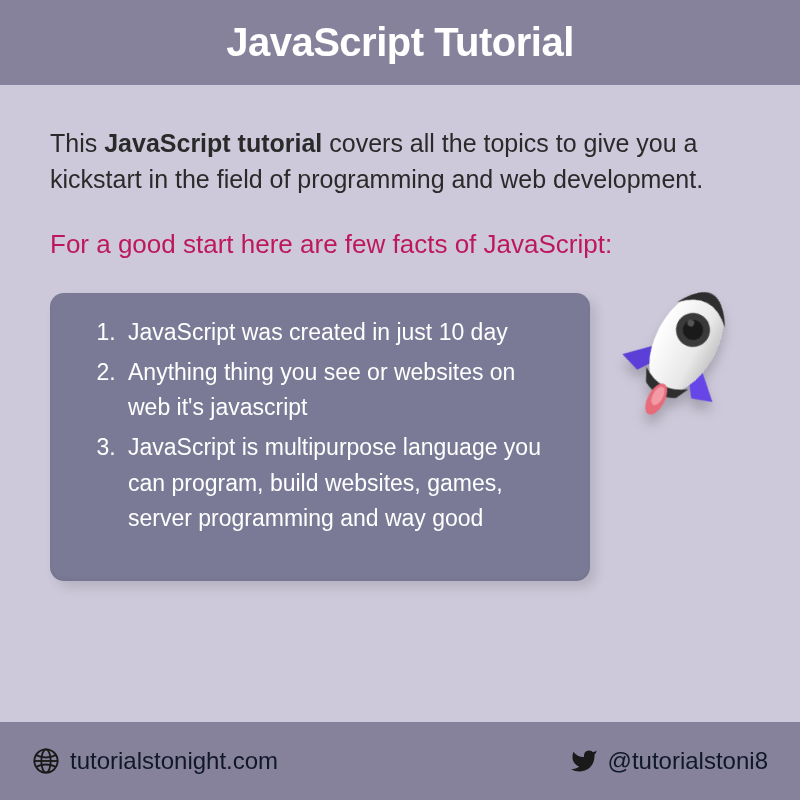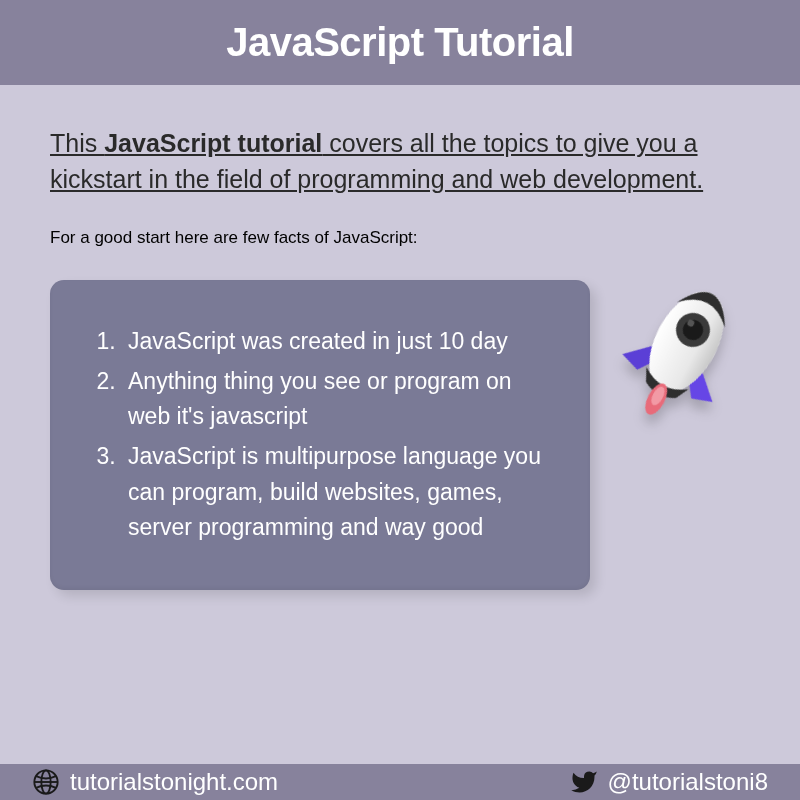--- a/index.html
+++ b/index.html
@@ -28,35 +28,34 @@
     .content {
       flex: 1;
       padding: 40px 50px 20px 50px;
       position: relative;
     }
     .intro {
       font-size: 25px;
       color: #2a2a2a;
       line-height: 1.45;
       margin-bottom: 28px;
-      text-decoration: underline;
     }
     .intro .bold {
       font-weight: 700;
     }
     .subintro {
-      font-size: 17px;
-      color: #000000;
+      font-size: 26px;
+      color: #be185d;
       line-height: 1.45;
       margin-bottom: 30px;
     }
     .facts-box {
       background: #7a7a96;
       border-radius: 14px;
-      padding: 44px 40px 40px 40px;
+      padding: 22px 40px 40px 40px;
       width: 540px;
       box-shadow: 6px 6px 12px rgba(0,0,0,0.12), inset 0 -2px 4px rgba(0,0,0,0.05);
     }
     .facts-box ol {
       color: #ffffff;
       font-size: 23px;
       line-height: 1.55;
       padding-left: 32px;
     }
     .facts-box li {
@@ -67,25 +66,25 @@
       position: absolute;
       top: 175px;
       right: 30px;
       width: 170px;
       height: 170px;
       transform: rotate(28deg);
       filter: drop-shadow(4px 8px 6px rgba(0,0,0,0.2));
     }
     .footer {
       background: #87829c;
-      padding: 4px 32px;
+      padding: 25px 32px;
       display: flex;
       justify-content: space-between;
       align-items: center;
-      color: #ffffff;
+      color: #0f172a;
       font-size: 24px;
     }
     .footer-left, .footer-right {
       display: flex;
       align-items: center;
       gap: 10px;
     }
     .footer-right .handle {
       font-weight: 400;
       text-align: right;
@@ -105,21 +104,21 @@
 
 <div class="content">
   <p class="intro">
     <span>This </span><span class="bold">JavaScript tutorial</span><span> covers all the topics to give you a kickstart in the field of programming and web development.</span>
   </p>
   <p class="subintro">For a good start here are few facts of JavaScript:</p>
 
   <div class="facts-box">
     <ol>
       <li>JavaScript was created in just 10 day</li>
-      <li>Anything thing you see or program on web it's javascript</li>
+      <li>Anything thing you see or websites on web it's javascript</li>
       <li>JavaScript is multipurpose language you can program, build websites, games, server programming and way good</li>
     </ol>
   </div>
 
   <svg class="rocket" viewBox="0 0 100 100">
 
     <path d="M 38 55 L 20 72 L 32 76 L 42 62 Z" fill="#5b3fd6"></path>
     <path d="M 62 55 L 80 72 L 68 76 L 58 62 Z" fill="#6646e6"></path>
 
     <ellipse cx="50" cy="48" rx="18" ry="32" fill="#f2f2f2"></ellipse>

